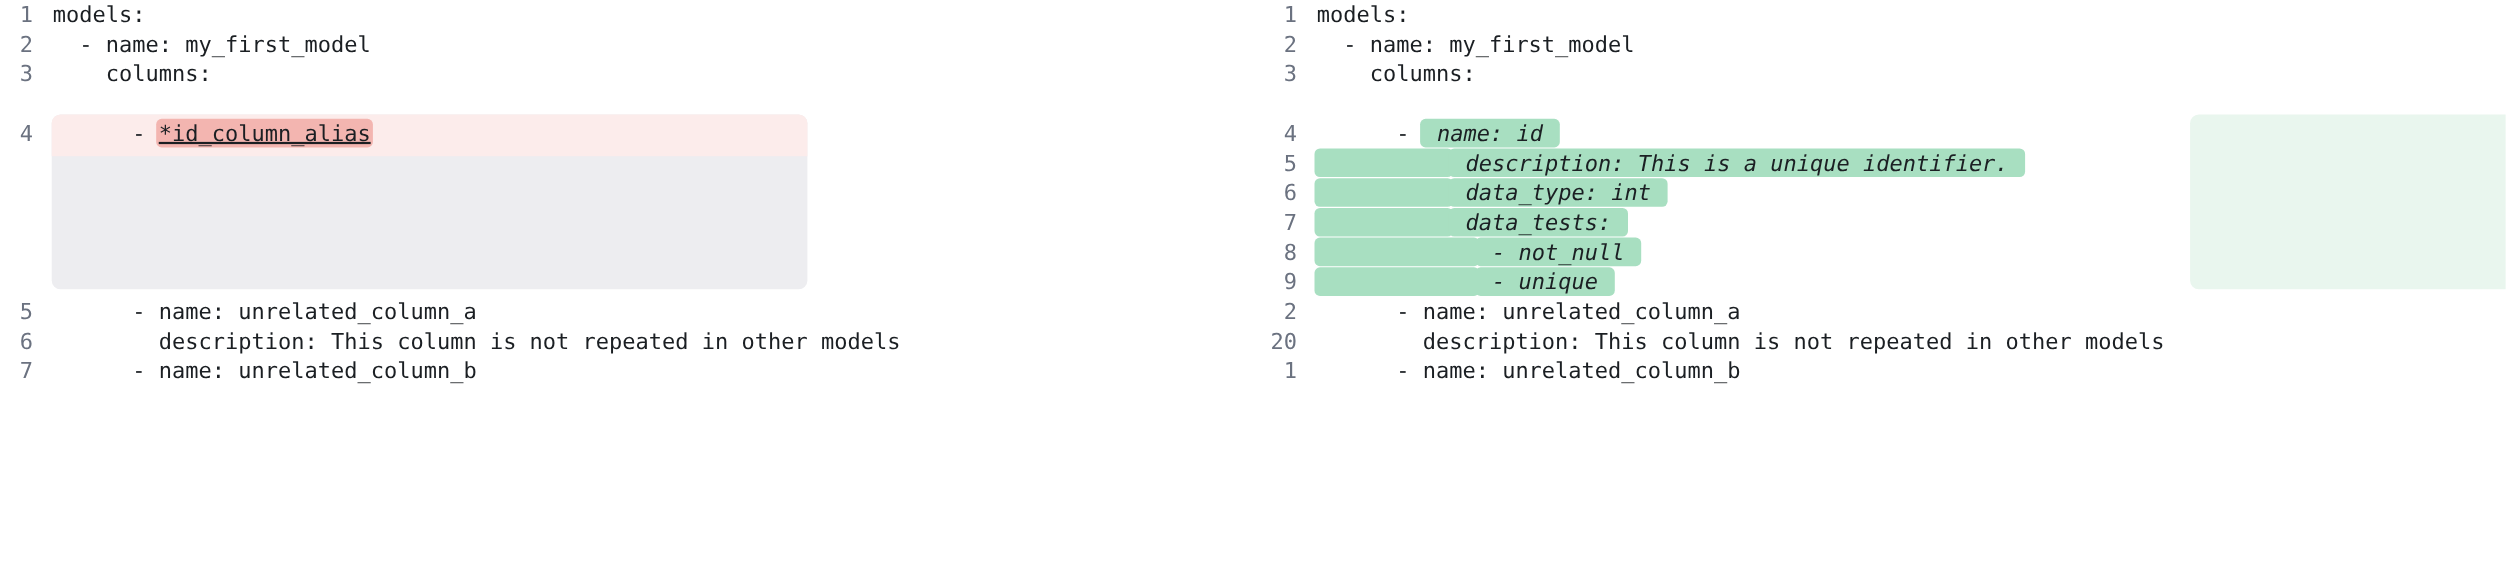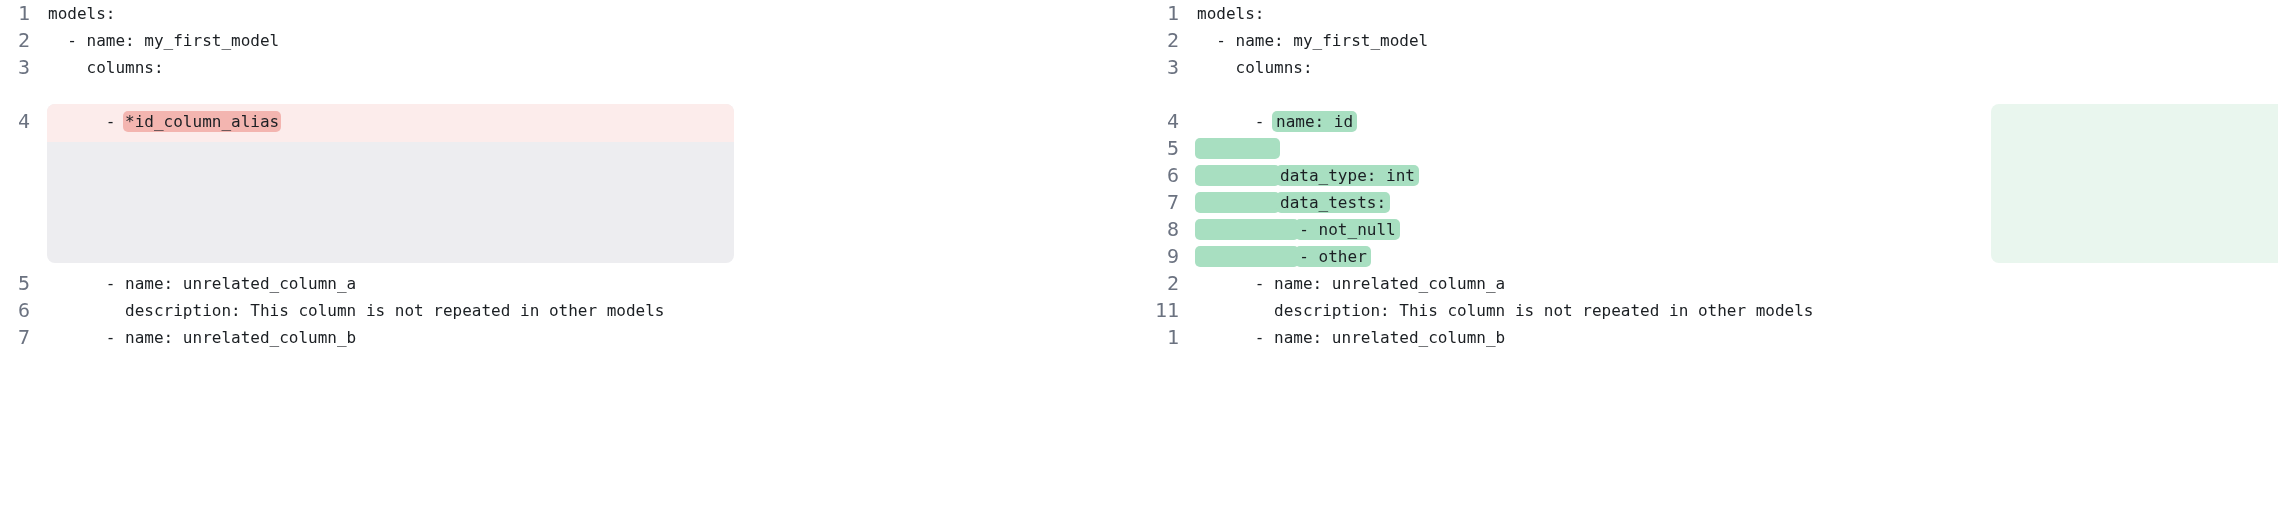--- a/index.html
+++ b/index.html
@@ -81,40 +81,42 @@
     font-size: 20px;
     font-family: "DejaVu Sans Mono", "Liberation Mono", monospace;
     -webkit-user-select: none;
     user-select: none;
   }
   .pane-left .lnum  { width: 30px; padding-right: 0; }
   .pane-right .lnum { width: 40px; padding-right: 0; }
 
   .code {
     flex: 1 1 auto;
-    font-size: 16px;
+    font-size: 20px;
     color: #1b1f23;
     white-space: pre;
     font-family: "DejaVu Sans Mono", "Liberation Mono", monospace;
   }
   .pane-left .code  { padding-left: 18px; }
   .pane-right .code { padding-left: 18px; }
 
   
   .hl-del {
     background: #f3b5b0;
     border-radius: 5px;
     padding: 1px 2px;
     margin: 0 -2px;
+    text-decoration: underline;
   }
   .hl-add {
     background: #a8dfc1;
     border-radius: 5px;
-    padding: 1px 4px;
+    padding: 1px 15px;
     margin: 0 -2px;
+    font-style: italic;
   }
 </style>
 </head>
 <body>
 
 <div class="diff-root">
 
   <div class="pane pane-left">
     <div class="block block-removed-body"></div>
     <div class="block block-removed-band"></div>
@@ -136,24 +138,24 @@
   </div>
 
   <div class="pane pane-right">
     <div class="block block-added-body"></div>
     <div class="rows" id="rows-right">
         <div class="row"><span class="lnum">1</span><span class="code"><span>models:</span></span></div>
         <div class="row"><span class="lnum">2</span><span class="code"><span>  - name: my_first_model</span></span></div>
         <div class="row"><span class="lnum">3</span><span class="code"><span>    columns:</span></span></div>
         <div class="row"><span class="lnum"></span><span class="code"><span></span></span></div>
         <div class="row"><span class="lnum">4</span><span class="code"><span>      - </span><span class="hl-add">name: id</span></span></div>
-        <div class="row"><span class="lnum">5</span><span class="code"><span class="hl-add">        </span></span></div>
+        <div class="row"><span class="lnum">5</span><span class="code"><span class="hl-add">        </span><span class="hl-add">description: This is a unique identifier.</span></span></div>
         <div class="row"><span class="lnum">6</span><span class="code"><span class="hl-add">        </span><span class="hl-add">data_type: int</span></span></div>
         <div class="row"><span class="lnum">7</span><span class="code"><span class="hl-add">        </span><span class="hl-add">data_tests:</span></span></div>
         <div class="row"><span class="lnum">8</span><span class="code"><span class="hl-add">          </span><span class="hl-add">- not_null</span></span></div>
-        <div class="row"><span class="lnum">9</span><span class="code"><span class="hl-add">          </span><span class="hl-add">- other</span></span></div>
+        <div class="row"><span class="lnum">9</span><span class="code"><span class="hl-add">          </span><span class="hl-add">- unique</span></span></div>
         <div class="row"><span class="lnum">2</span><span class="code"><span>      - name: unrelated_column_a</span></span></div>
-        <div class="row"><span class="lnum">11</span><span class="code"><span>        description: This column is not repeated in other models</span></span></div>
+        <div class="row"><span class="lnum">20</span><span class="code"><span>        description: This column is not repeated in other models</span></span></div>
         <div class="row"><span class="lnum">1</span><span class="code"><span>      - name: unrelated_column_b</span></span></div>
       </div>
   </div>
 
 </div>
 
 </body></html>

